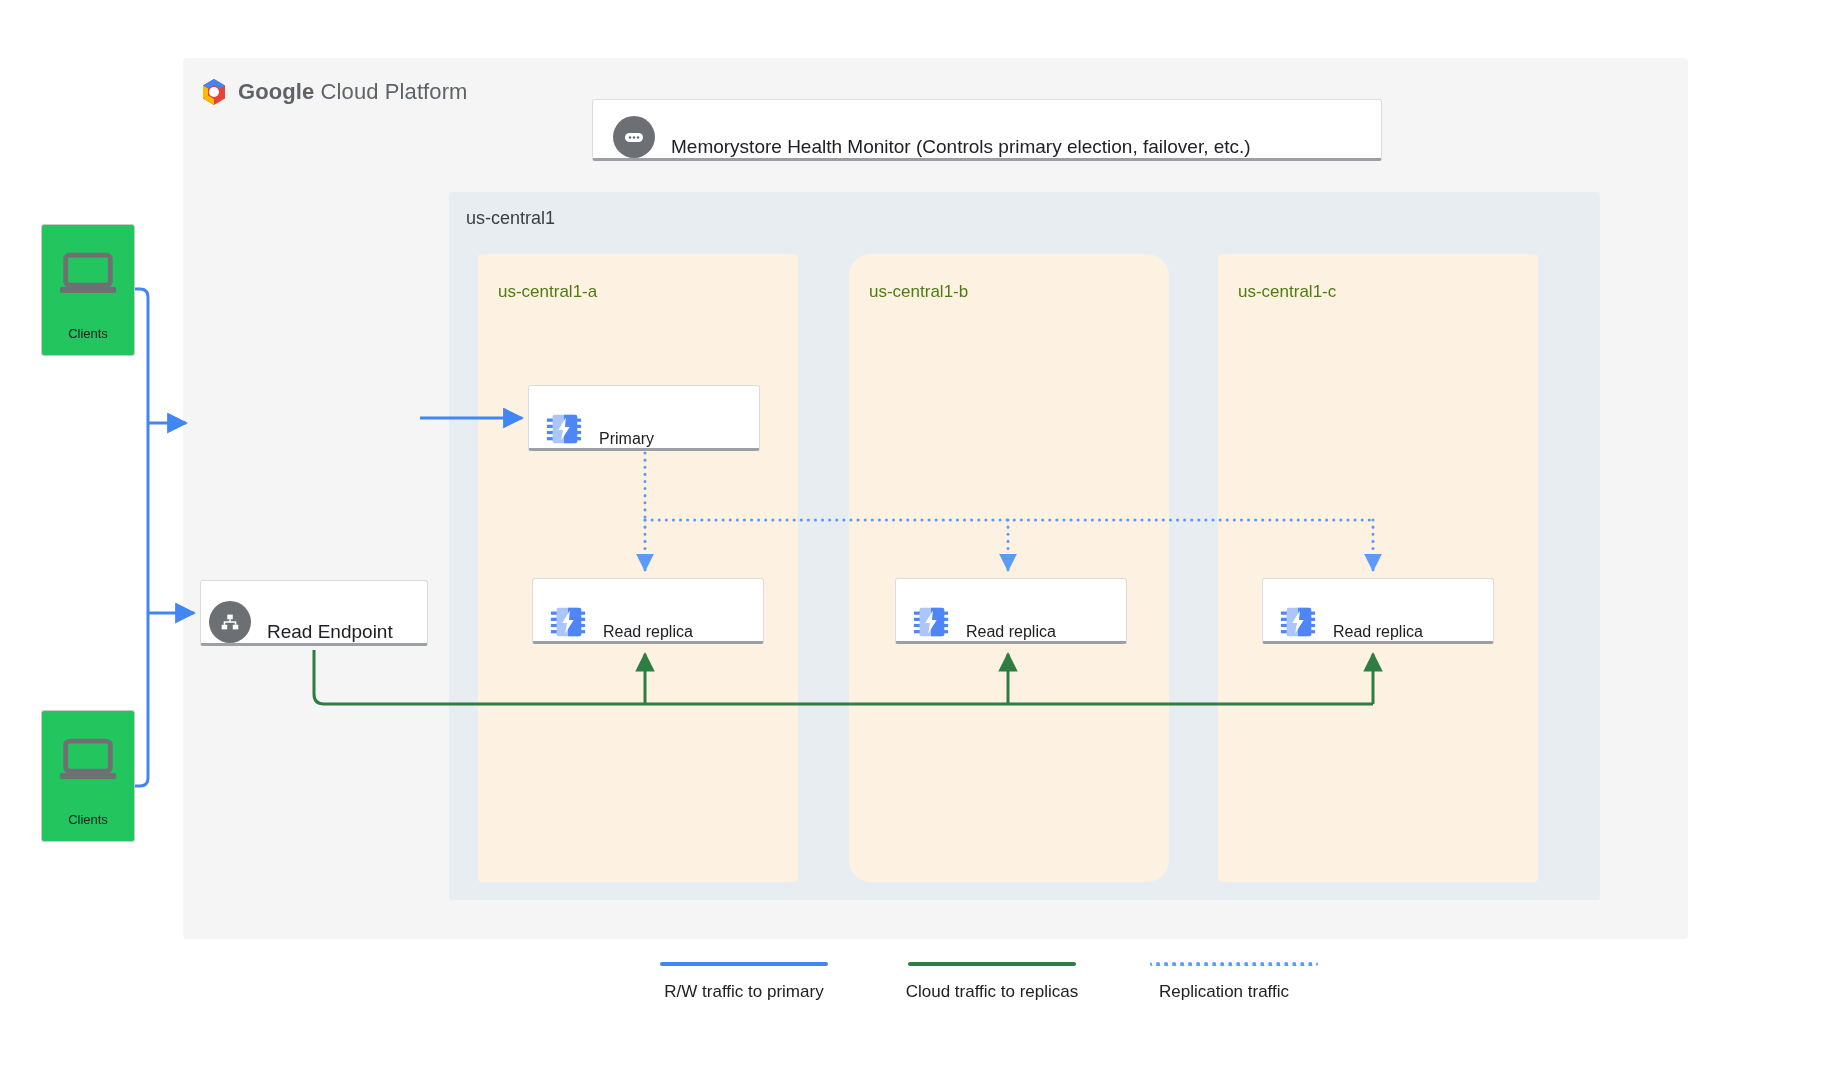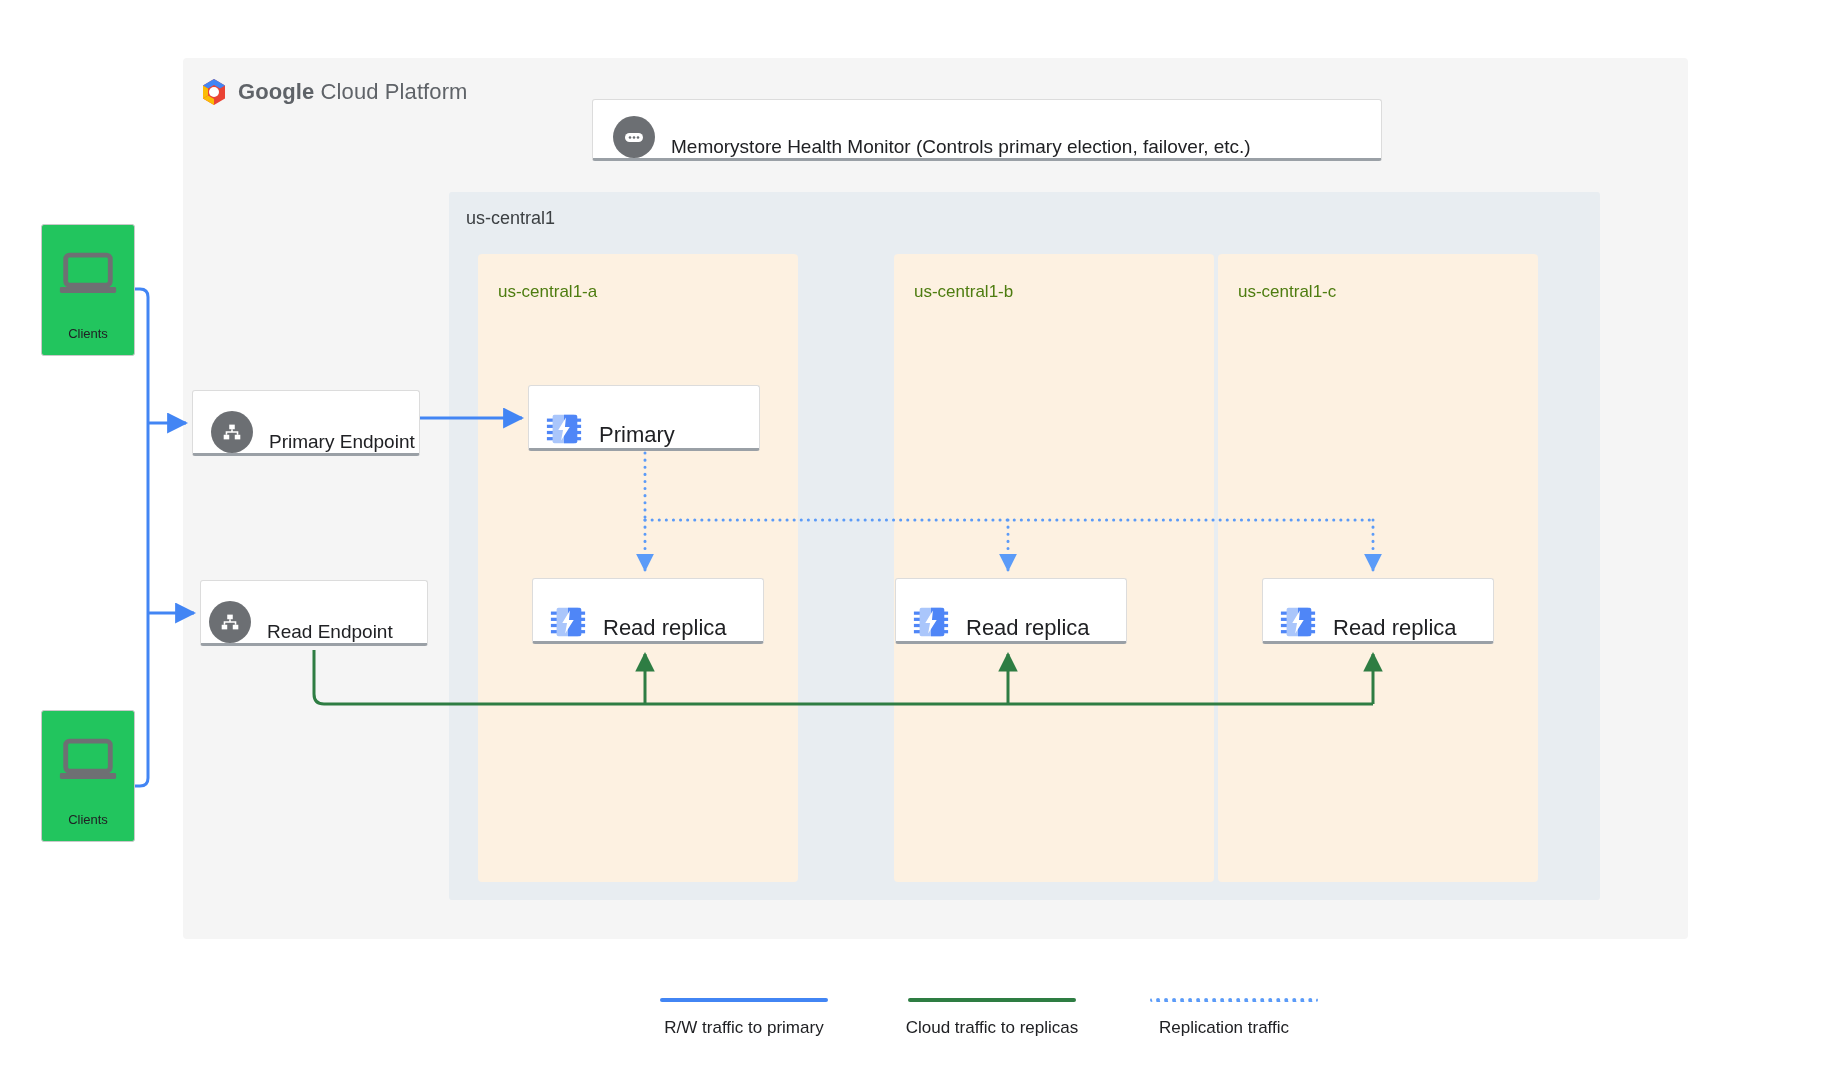--- a/index.html
+++ b/index.html
@@ -9,21 +9,21 @@
 
   
   .gcp-panel{position:absolute;left:183px;top:58px;width:1505px;height:881px;
              background:#f5f5f5;border-radius:4px;}
   .region-panel{position:absolute;left:449px;top:192px;width:1151px;height:708px;
                 background:#e8edf1;border-radius:3px;}
   .region-label{position:absolute;left:466px;top:208px;font-size:18px;color:#3c4043;}
 
   .zone{position:absolute;top:254px;width:320px;height:628px;
         background:#fdf1e1;border-radius:4px;}
-  .zone-a{left:478px;} .zone-b{left:894px;} .zone-c{left:1218px;}
+  .zone-a{left:478px;} .zone-b{left:849px;border-radius:22px;} .zone-c{left:1218px;}
   .zone-label{position:absolute;left:20px;top:28px;font-size:17px;color:#4d7c0f;}
 
   
   .gcp-logo{position:absolute;left:198px;top:76px;width:32px;height:32px;}
   .gcp-word{position:absolute;left:238px;top:79px;font-size:22px;color:#5f6368;
             letter-spacing:.1px;white-space:nowrap;}
   .gcp-word b{font-weight:700;color:#5f6368;}
 
   
   .card{position:absolute;background:#ffffff;border:1px solid #dcdcdc;
@@ -33,41 +33,41 @@
 
   .monitor{left:592px;top:99px;width:790px;height:62px;padding-left:20px;}
   .monitor .lbl{font-size:19px;margin-left:16px;}
 
   .endpoint{width:228px;height:66px;padding-left:18px;}
   .ep-primary{left:192px;top:390px;}
   .ep-read{left:200px;top:580px;padding-left:8px;}
   .endpoint .lbl{margin-left:16px;font-size:19px;}
 
   .node{height:66px;padding-left:16px;}
-  .node .lbl{margin-left:16px;font-size:22px;color:#202124;}
+  .node .lbl{margin-left:16px;font-size:16px;color:#202124;}
   .n-primary{left:528px;top:385px;width:232px;}
   .n-rep-a{left:532px;top:578px;width:232px;}
   .n-rep-b{left:895px;top:578px;width:232px;}
   .n-rep-c{left:1262px;top:578px;width:232px;}
 
   
   .client{position:absolute;width:92px;height:130px;background:#22c55e;
           border:1px solid #c9c9c9;border-radius:3px;}
   .client-top{left:41px;top:224px;}
   .client-bot{left:41px;top:710px;}
   .client .cap{position:absolute;bottom:14px;left:0;right:0;text-align:center;
                font-size:13px;color:#202124;}
 
   
   .circ{width:42px;height:42px;border-radius:50%;background:#6c6f73;
         display:flex;align-items:center;justify-content:center;flex:none;}
 
   
   .legend{position:absolute;left:660px;top:962px;width:660px;height:70px;}
-  .lg{position:absolute;text-align:center;margin-top:36px;}
+  .lg{position:absolute;text-align:center;}
   .lg .swatch{height:4px;width:168px;margin:0 auto 16px;border-radius:2px;}
   .lg .ltxt{font-size:17px;color:#202124;white-space:nowrap;}
   .lg1{left:0px;width:168px;} .lg2{left:242px;width:180px;} .lg3{left:490px;width:148px;}
   .sw-blue{background:#4285f4;}
   .sw-green{background:#2e7d43;}
   .sw-dot{background:none !important;border-top:4px dotted #5b9bf8;height:0 !important;}
 
   svg.layer{position:absolute;left:0;top:0;width:1832px;height:1075px;
             pointer-events:none;overflow:visible;}
 </style>
@@ -165,31 +165,20 @@
   </div>
 
   <div class="client client-bot">
     <svg viewBox="0 0 64 46" width="62" height="45" style="position:absolute;left:15px;top:26px;">
       <rect x="9" y="4" width="46" height="31" rx="4" fill="none" stroke="#6e7073" stroke-width="5"></rect>
       <rect x="3" y="37" width="58" height="6" rx="1.5" fill="#6e7073"></rect>
     </svg>
     <div class="cap">Clients</div>
   </div>
 
-  <div class="card endpoint ep-primary">
-    <div class="circ">
-      <svg viewBox="0 0 26 26" width="24" height="24">
-        <rect x="10" y="5" width="6" height="5" fill="#ffffff"></rect>
-        <rect x="4" y="16" width="6" height="5" fill="#ffffff"></rect>
-        <rect x="16" y="16" width="6" height="5" fill="#ffffff"></rect>
-        <path d="M13,10 L13,13 M7,16 L7,13 L19,13 L19,16" stroke="#ffffff" stroke-width="1.7" fill="none"></path>
-      </svg>
-    </div>
-    <span class="lbl">Primary Endpoint</span>
-  </div>
 
   <div class="card endpoint ep-read">
     <div class="circ">
       <svg viewBox="0 0 26 26" width="24" height="24">
         <rect x="10" y="5" width="6" height="5" fill="#ffffff"></rect>
         <rect x="4" y="16" width="6" height="5" fill="#ffffff"></rect>
         <rect x="16" y="16" width="6" height="5" fill="#ffffff"></rect>
         <path d="M13,10 L13,13 M7,16 L7,13 L19,13 L19,16" stroke="#ffffff" stroke-width="1.7" fill="none"></path>
       </svg>
     </div>

